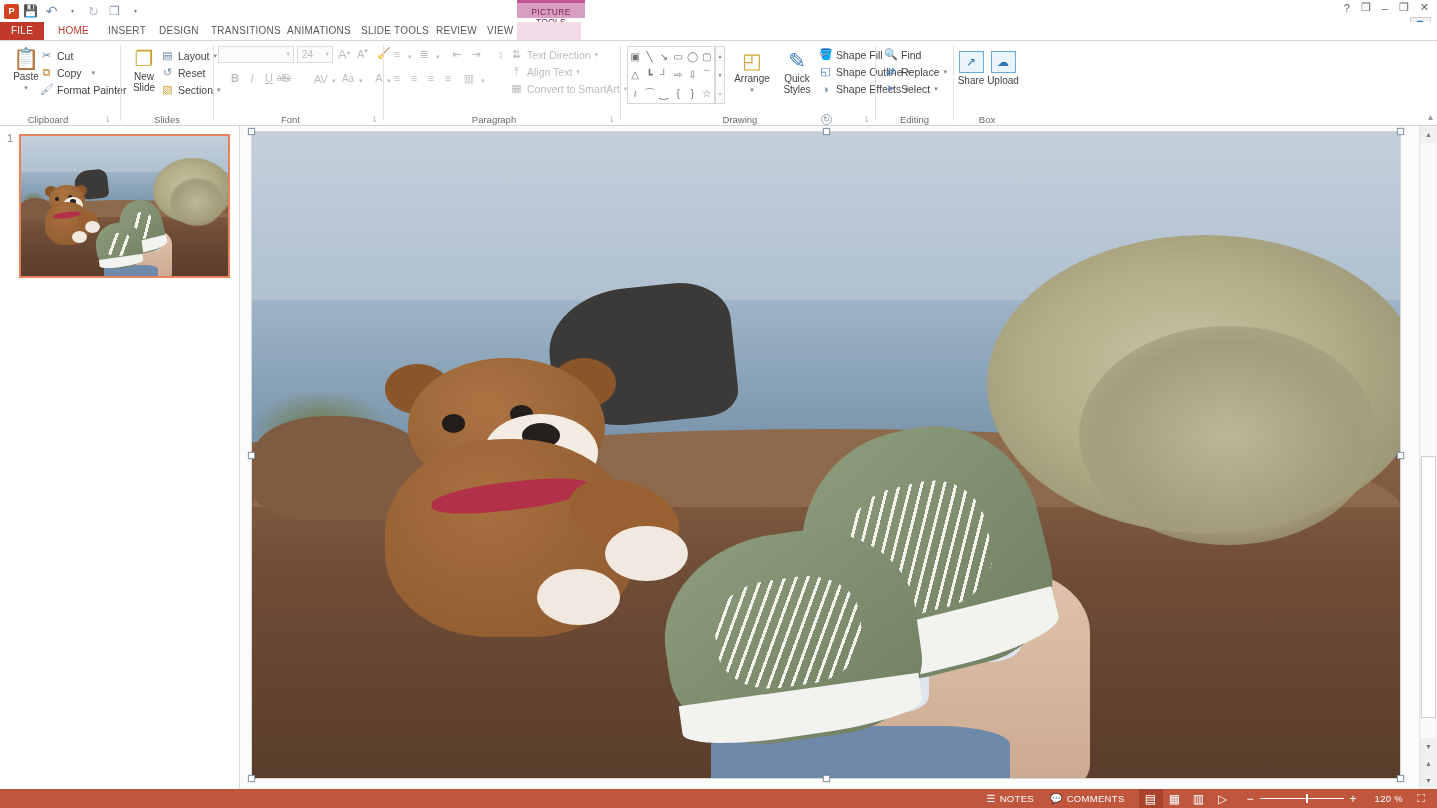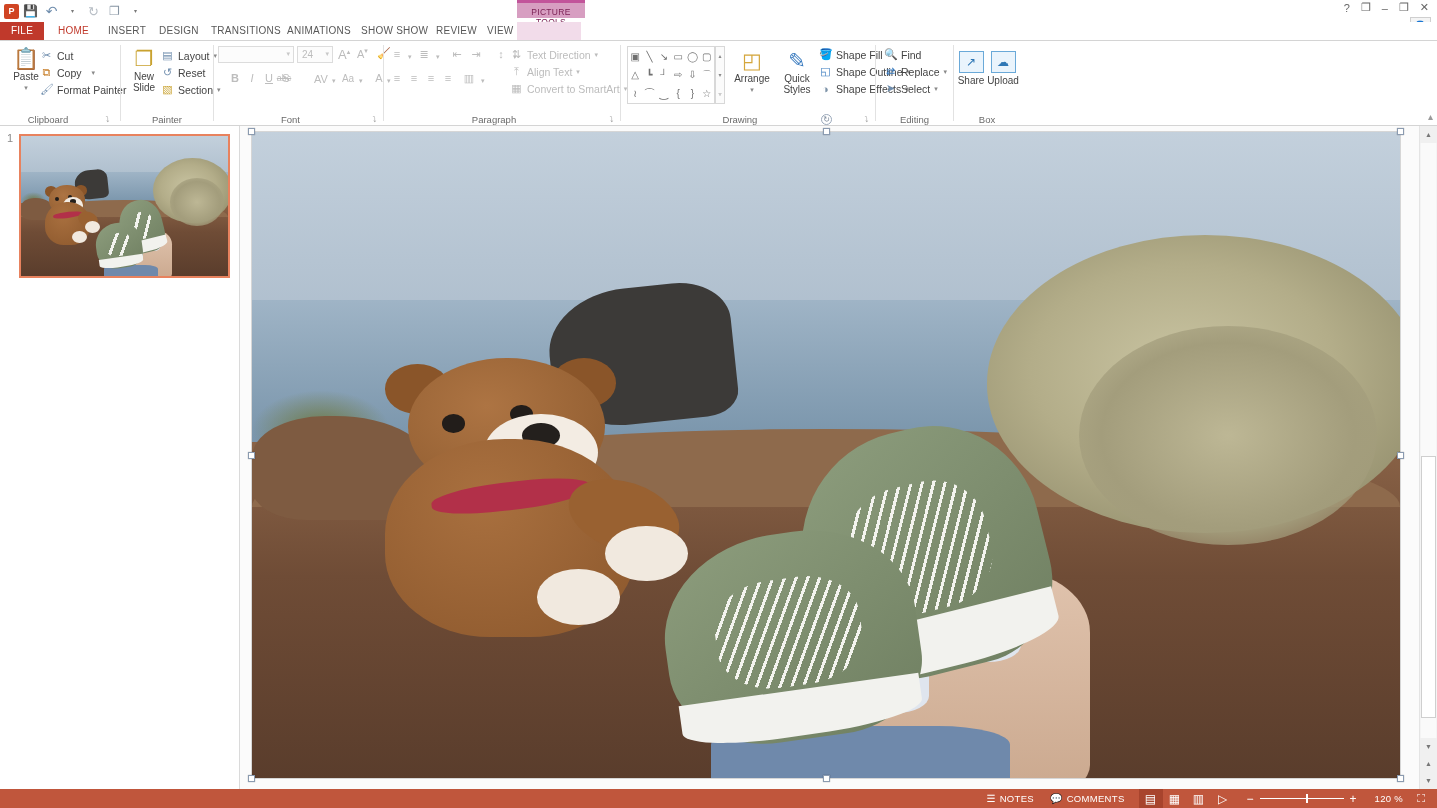--- a/index.html
+++ b/index.html
@@ -367,21 +367,21 @@
     <div class="avatar">👤</div>
   </div>
 
   <div class="tabrow">
     <div class="tab file" style="left:0px;width:44px;">FILE</div>
     <div class="tab active" style="left:48px;">HOME</div>
     <div class="tab" style="left:98px;">INSERT</div>
     <div class="tab" style="left:149px;">DESIGN</div>
     <div class="tab" style="left:201px;">TRANSITIONS</div>
     <div class="tab" style="left:277px;">ANIMATIONS</div>
-    <div class="tab" style="left:351px;">SHOW SHOW</div>
+    <div class="tab" style="left:351px;">SLIDE TOOLS</div>
     <div class="tab" style="left:426px;">REVIEW</div>
     <div class="tab" style="left:477px;">VIEW</div>
     <div class="tab ctx" style="left:517px;width:64px;text-align:center;padding:16px;font-family:Liberation Serif, serif;">FORMAT</div>
   </div>
 
   <div class="ribbon">
 
     <div class="group" style="left:0;width:120px;">
       <div class="bigbtn" style="left:4px;top:6px;">
         <span class="gly" style="color:#c9822f;">📋</span>
@@ -419,21 +419,21 @@
       </div>
       <div class="smallrow" style="left:40px;top:24px;">
         <span class="gly" style="color:#6f8dad;">↺</span>
         <span>Reset</span>
       </div>
       <div class="smallrow" style="left:40px;top:41px;">
         <span class="gly" style="color:#c9a22f;">▧</span>
         <span>Section</span>
         <span class="caret">▾</span>
       </div>
-      <div class="gname">Painter</div>
+      <div class="gname">Slides</div>
     </div>
     <div class="gsep" style="left:213px;"></div>
 
     <div class="group" style="left:214px;width:169px;">
       <div class="fontname" style="left:4px;top:5px;">
         <span class="cv">▾</span>
       </div>
       <div class="fontsize" style="left:83px;top:5px;">
         <span>24</span>
         <span class="cv">▾</span>

